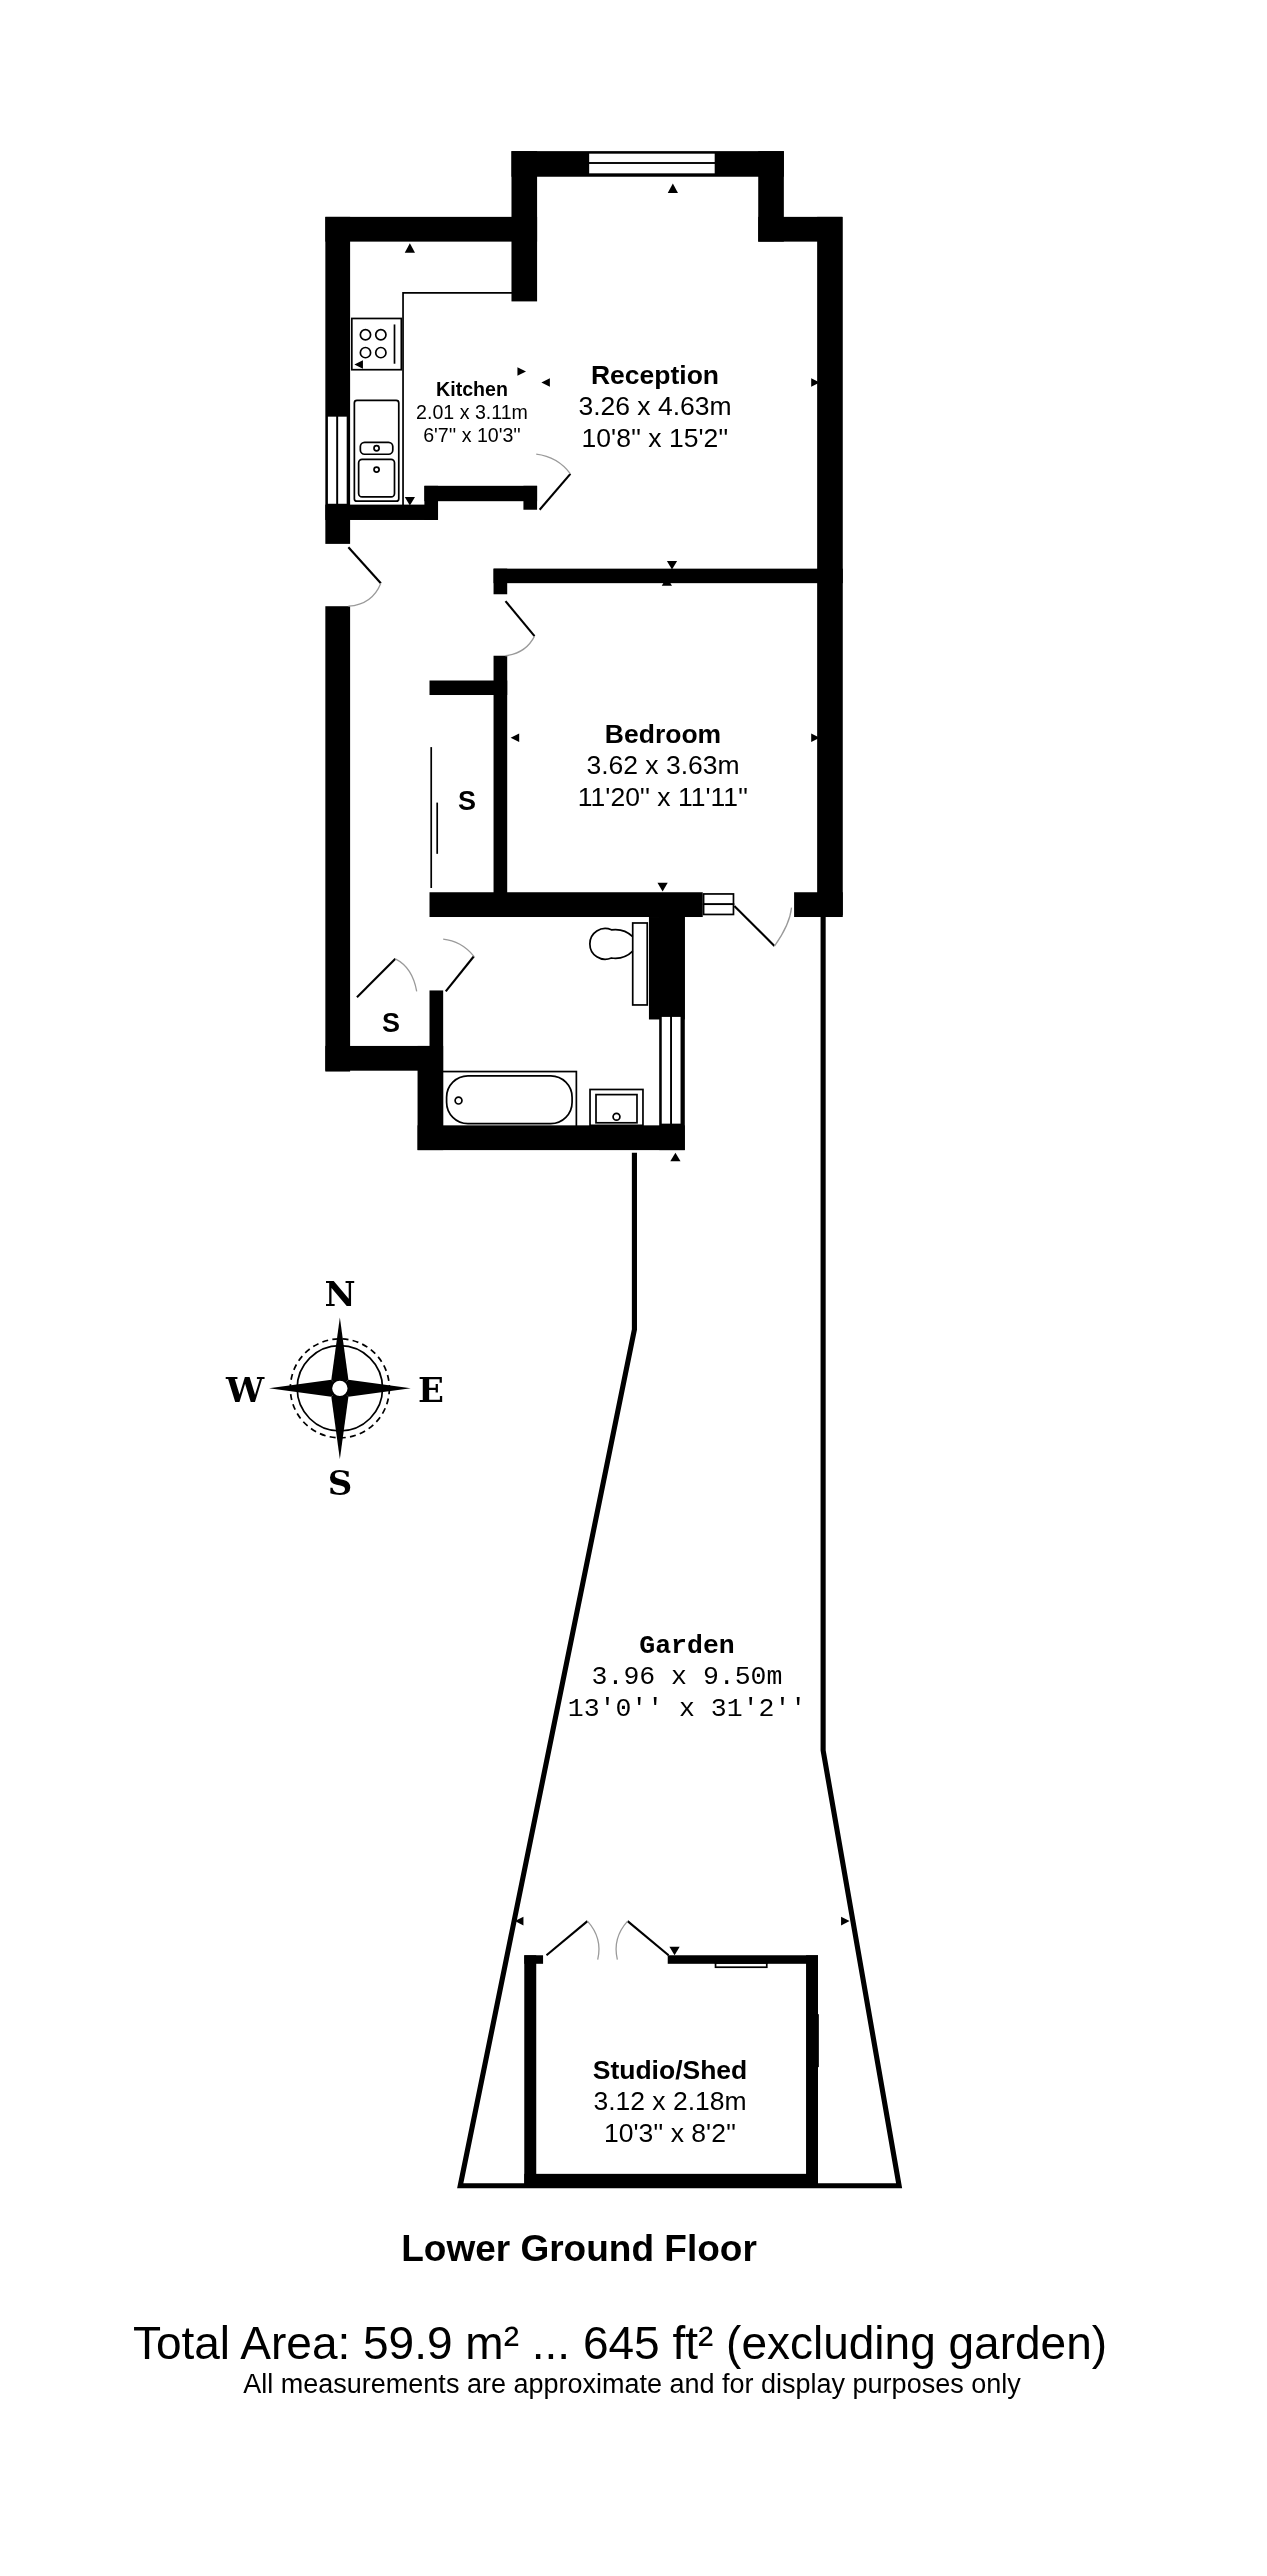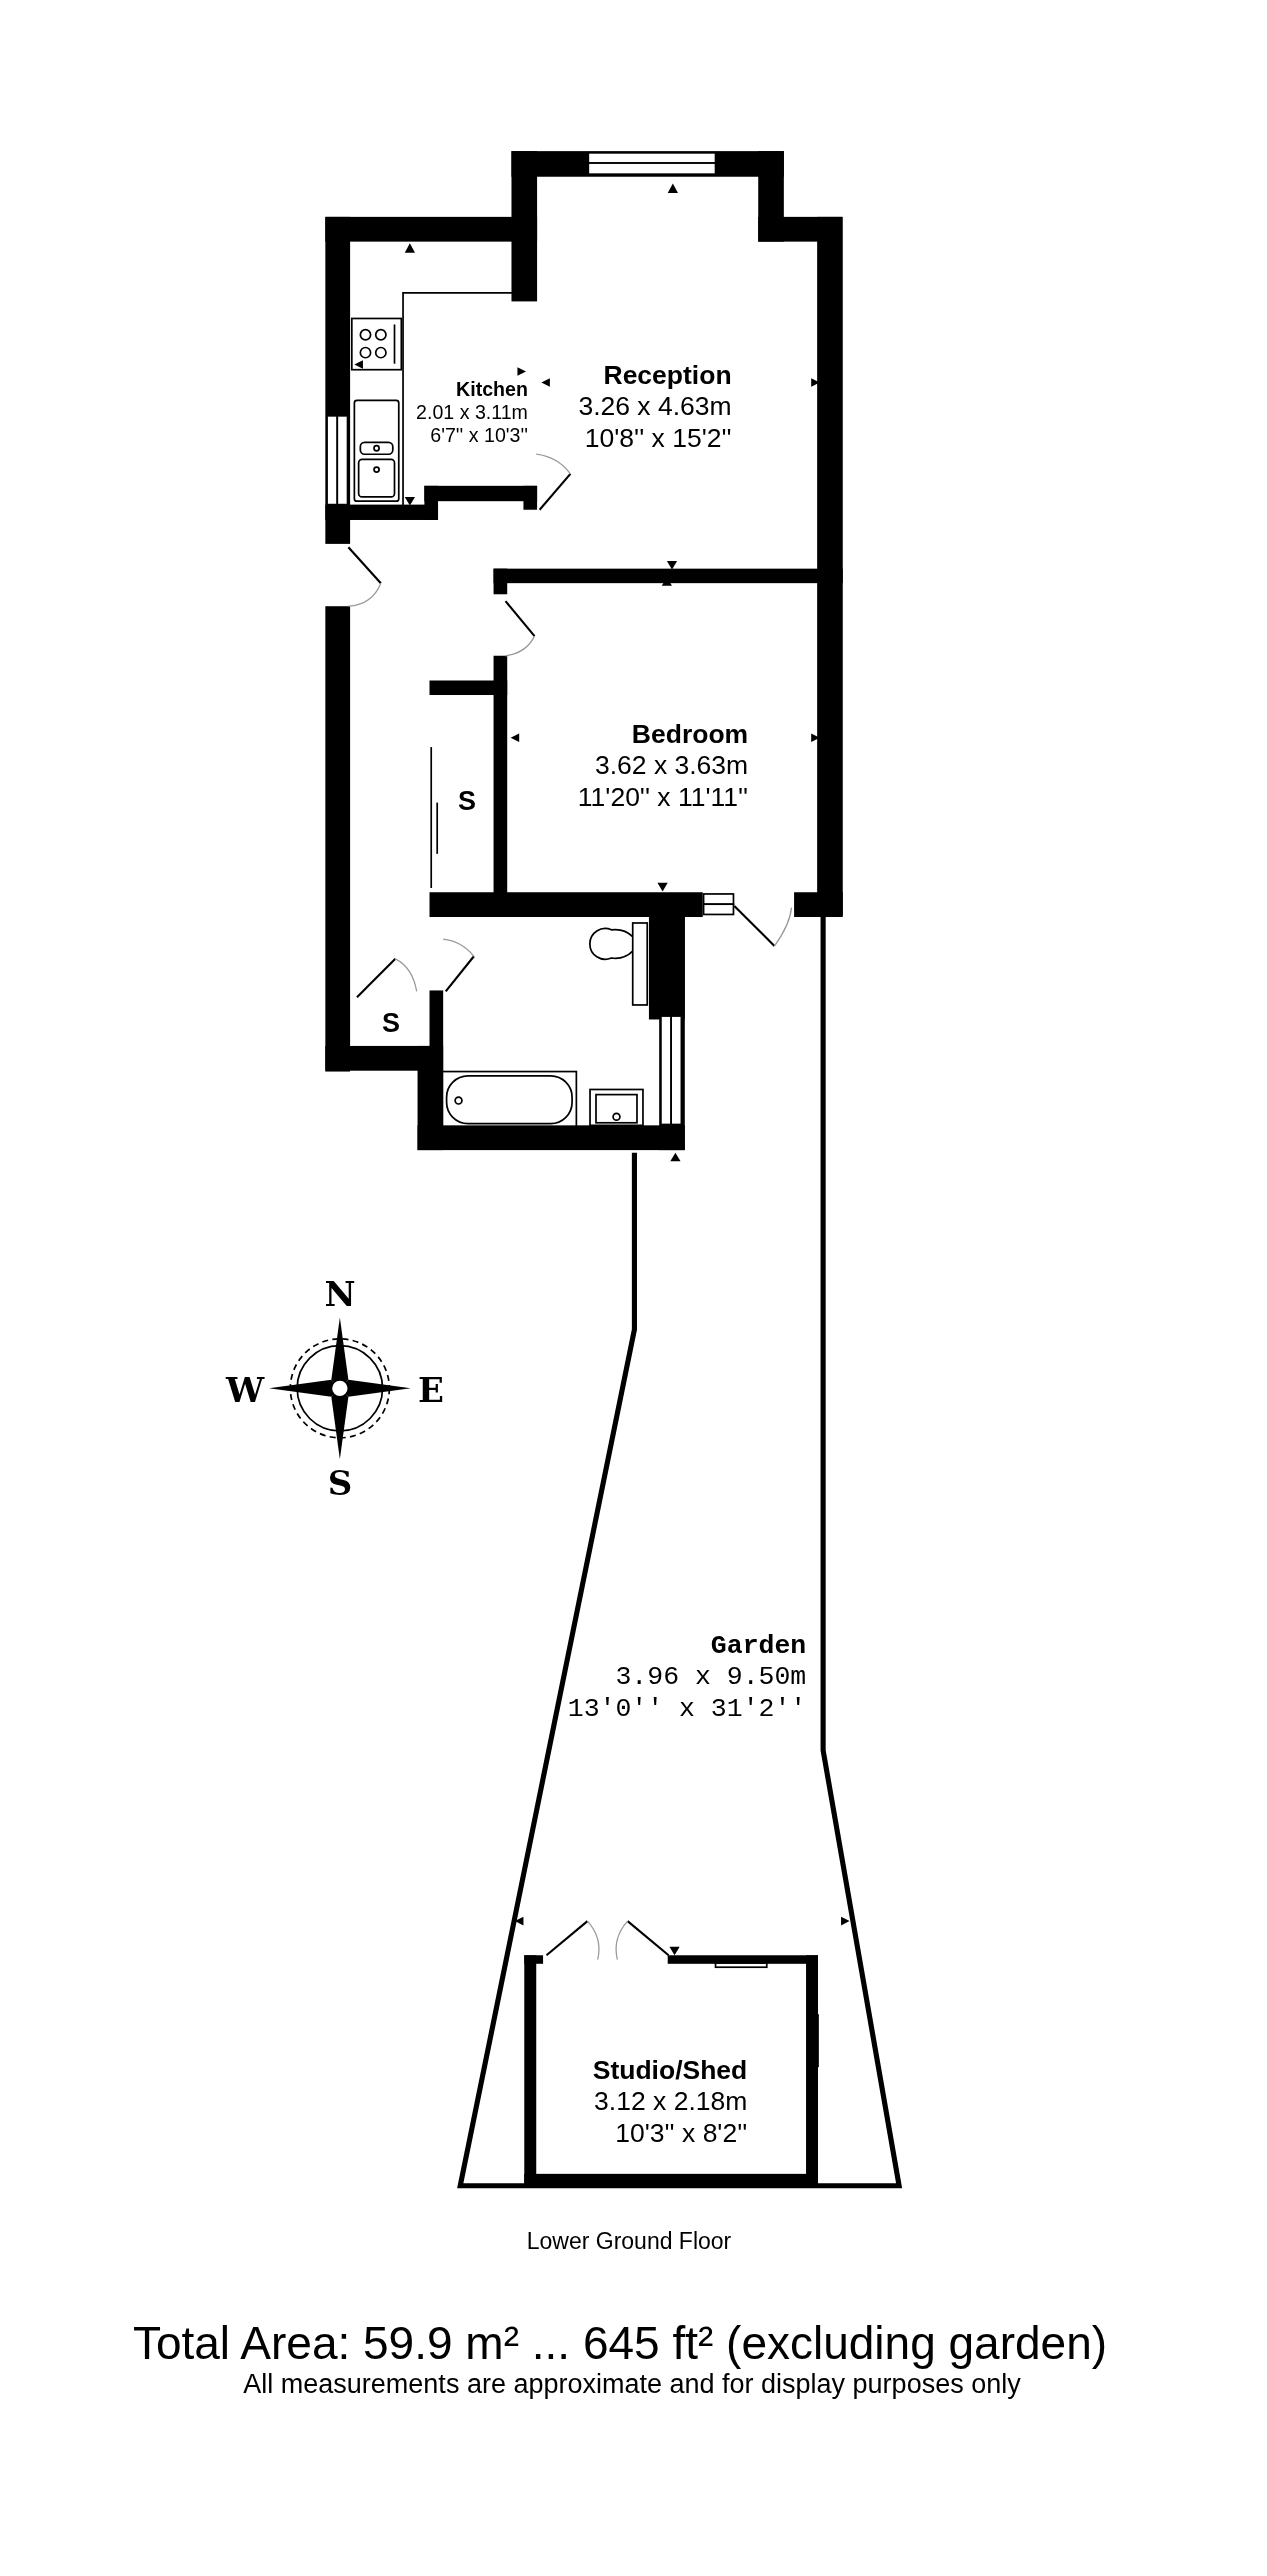--- a/index.html
+++ b/index.html
@@ -1,24 +1,24 @@
 <!DOCTYPE html>
 <html style="font-size:13.7px"><head>
 <meta charset="utf-8">
 <style>
   html, body { margin:0; padding:0; background:#ffffff; }
   body { width:1268px; height:2576px; position:relative; overflow:hidden; font-family:"Liberation Sans", sans-serif; color:#000; }
   svg.plan { position:absolute; left:0; top:0; }
-  .lbl { position:absolute; text-align:right; transform:translateX(-50%); white-space:nowrap; line-height:1.18; }
+  .lbl { position:absolute; text-align:center; transform:translateX(-50%); white-space:nowrap; line-height:1.18; }
   .lbl .name { font-weight:bold; }
   .k { font-size:19.6px; }
   .r { font-size:26.5px; }
   .s { font-weight:bold; font-size:27px; position:absolute; transform:translateX(-50%); }
   .compass-letter { position:absolute; font-family:"DejaVu Serif", serif; font-weight:bold; font-size:34px; transform:translate(-50%,-50%); }
-  .floor-title { position:absolute; left:629px; top:2228px; transform:translateX(-50%); font-weight:normal; font-size:23px; white-space:nowrap; }
+  .floor-title { position:absolute; left:579px; top:2228px; transform:translateX(-50%); font-weight:bold; font-size:37px; white-space:nowrap; }
   .total { position:absolute; left:620px; top:2316px; transform:translateX(-50%); font-size:46px; white-space:nowrap; }
   .disc { position:absolute; left:632px; top:2369px; transform:translateX(-50%); font-size:27px; white-space:nowrap; }
 </style>
 </head>
 <body>
 
 <svg class="plan" width="1268" height="2576" viewBox="0 0 1485 3017" xmlns="http://www.w3.org/2000/svg">
   <g fill="#000">
 
     <rect x="599" y="177" width="319" height="30"></rect>

